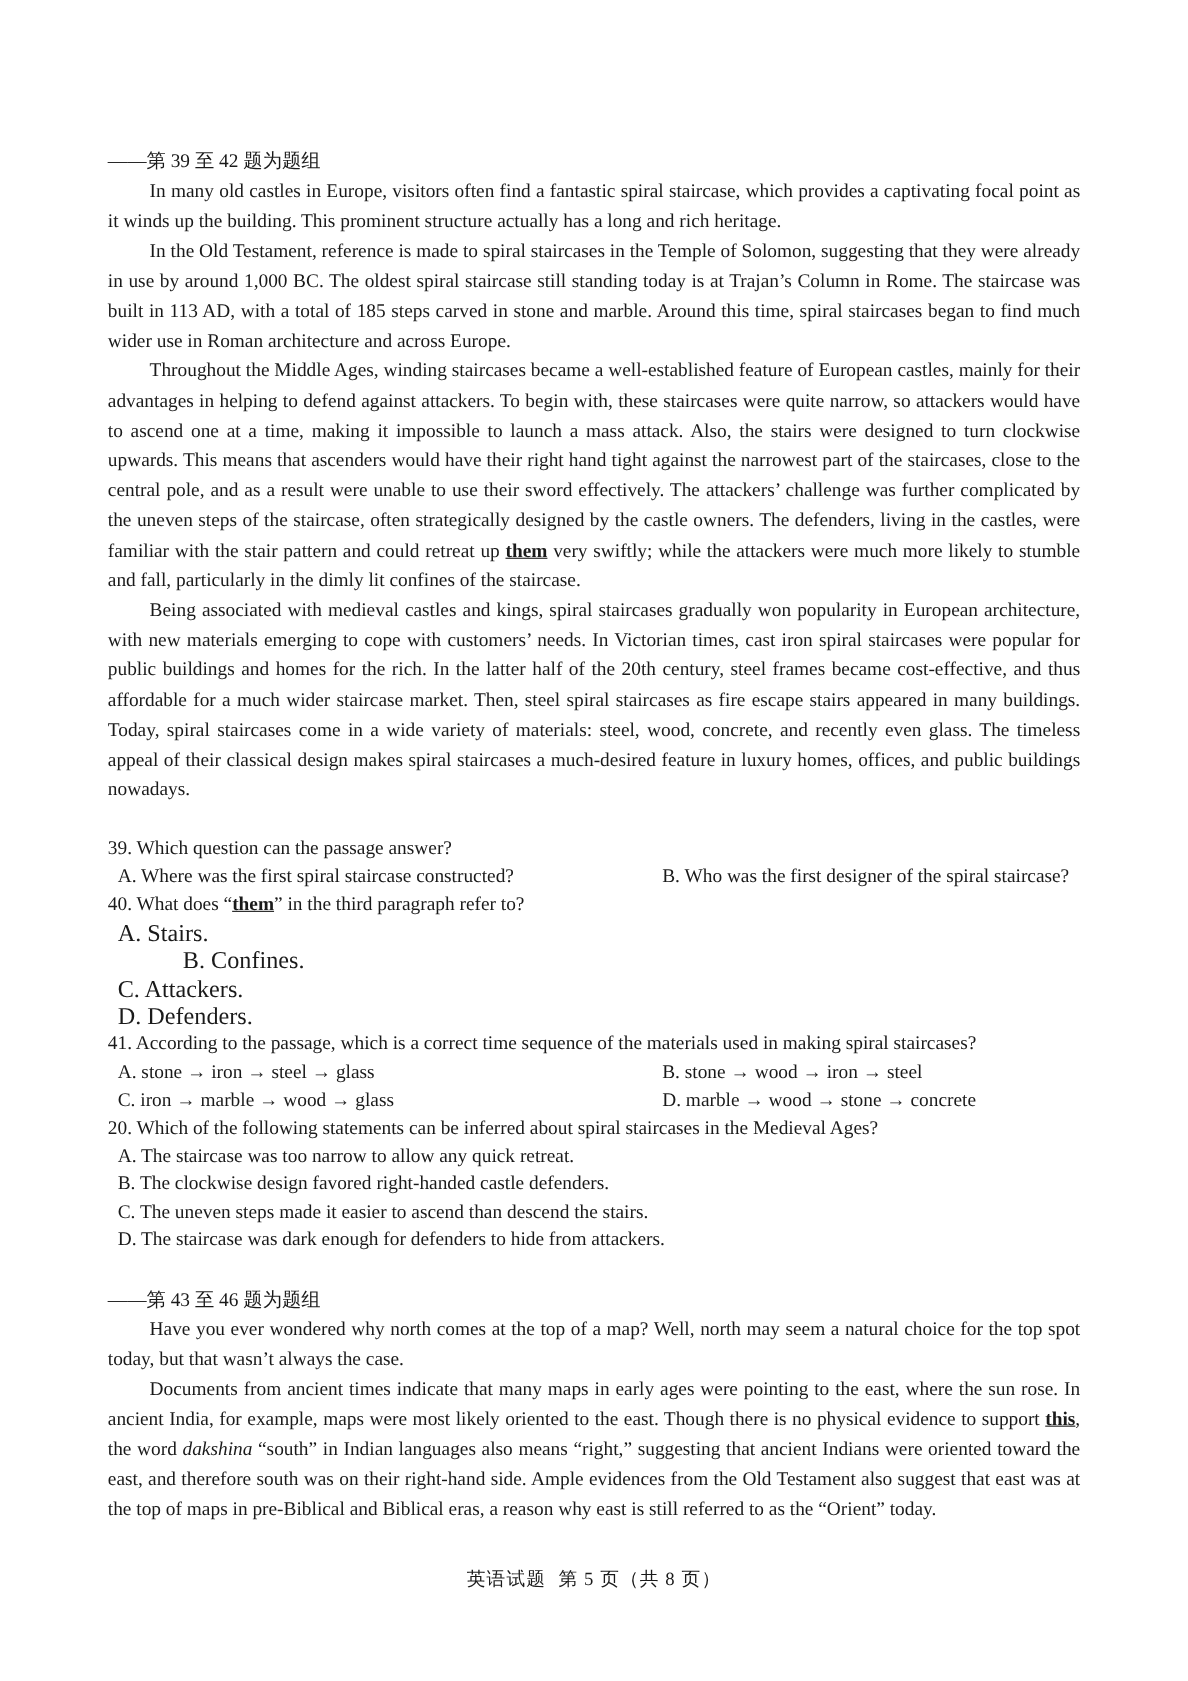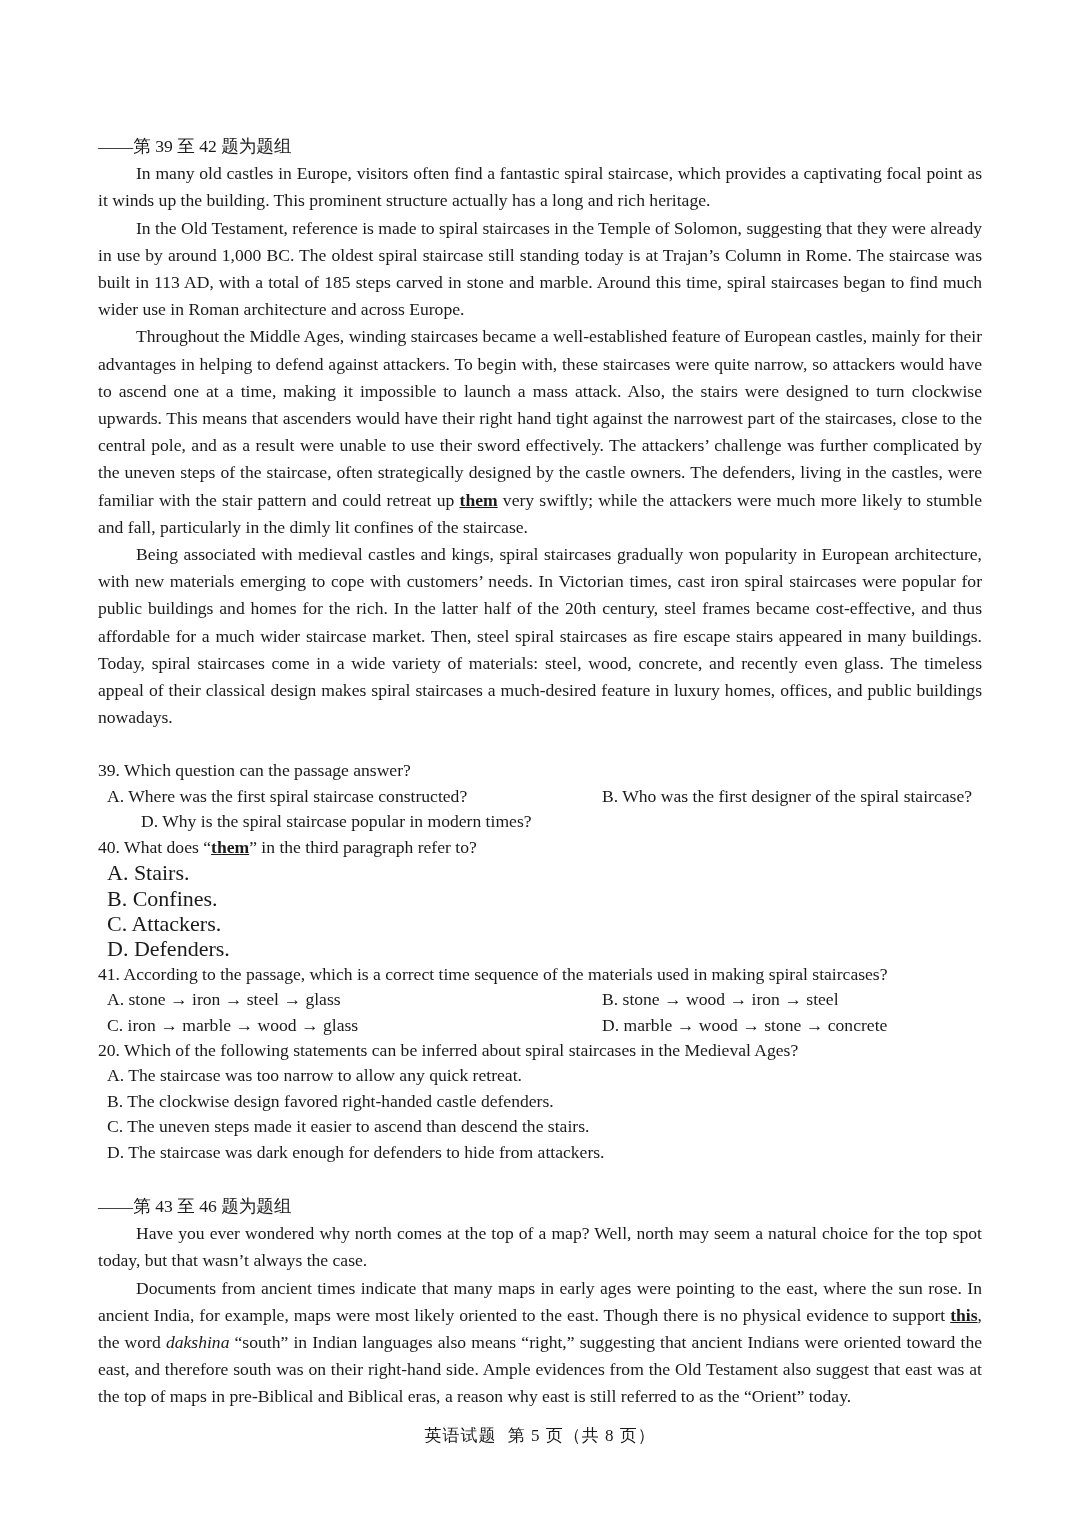--- a/index.html
+++ b/index.html
@@ -12,21 +12,21 @@
   .group-title { font-size: 17.6px; line-height: 27.2px; margin: 0; }
   p.para { margin: 0; font-size: 17.6px; line-height: 27.2px; text-align: justify; text-indent: 38px; font-family: Liberation Serif, serif; }
   .gap { height: 27px; }
   .q { font-size: 17.6px; line-height: 25.4px; }
   .opts2 { display: flex; padding-left: 9px; font-size: 17.6px; line-height: 25.4px; gap: 12px; }
   .opts2 > span { width: 449px; flex: none; }
   .opts2 > span:last-child { width: auto; margin-left: 34px; }
   .opts4 { display: flex; padding-left: 9px; font-size: 22px; line-height: 25.4px; flex-direction: column; }
   .opts4 > span { flex: none; }
   .opts4 > span:nth-child(1) { width: 220px; }
-  .opts4 > span:nth-child(2) { width: 229px; }
+  .opts4 > span:nth-child(2) { width: 229px; text-align: center; }
   .opts4 > span:nth-child(3) { width: 229px; }
   .opt1 { padding-left: 9px; font-size: 17.6px; line-height: 25.4px; }
   .bu { font-weight: bold; text-decoration: underline; }
   .footer {
     position: absolute; left: 0; width: 1080px; top: 1424px; text-align: center;
     font-size: 17px; letter-spacing: 1px;
   }
   .footer span { margin: 0 3px; }
 </style>
 </head>
@@ -42,21 +42,20 @@
 
   <div class="gap"></div>
 
   <div>
     <div class="q">39. Which question can the passage answer?</div>
     <div class="opts2">
       <span>A. Where was the first spiral staircase constructed?</span>
       <span>B. Who was the first designer of the spiral staircase?</span>
     </div>
     <div class="opts2">
-      <span>D. Why is the spiral staircase popular in modern times?</span>
     </div>
   </div>
 
   <div>
     <div class="q"><span>40. What does “</span><span class="bu">them</span><span>” in the third paragraph refer to?</span></div>
     <div class="opts4">
       <span>A. Stairs.</span>
       <span>B. Confines.</span>
       <span>C. Attackers.</span>
       <span>D. Defenders.</span>

